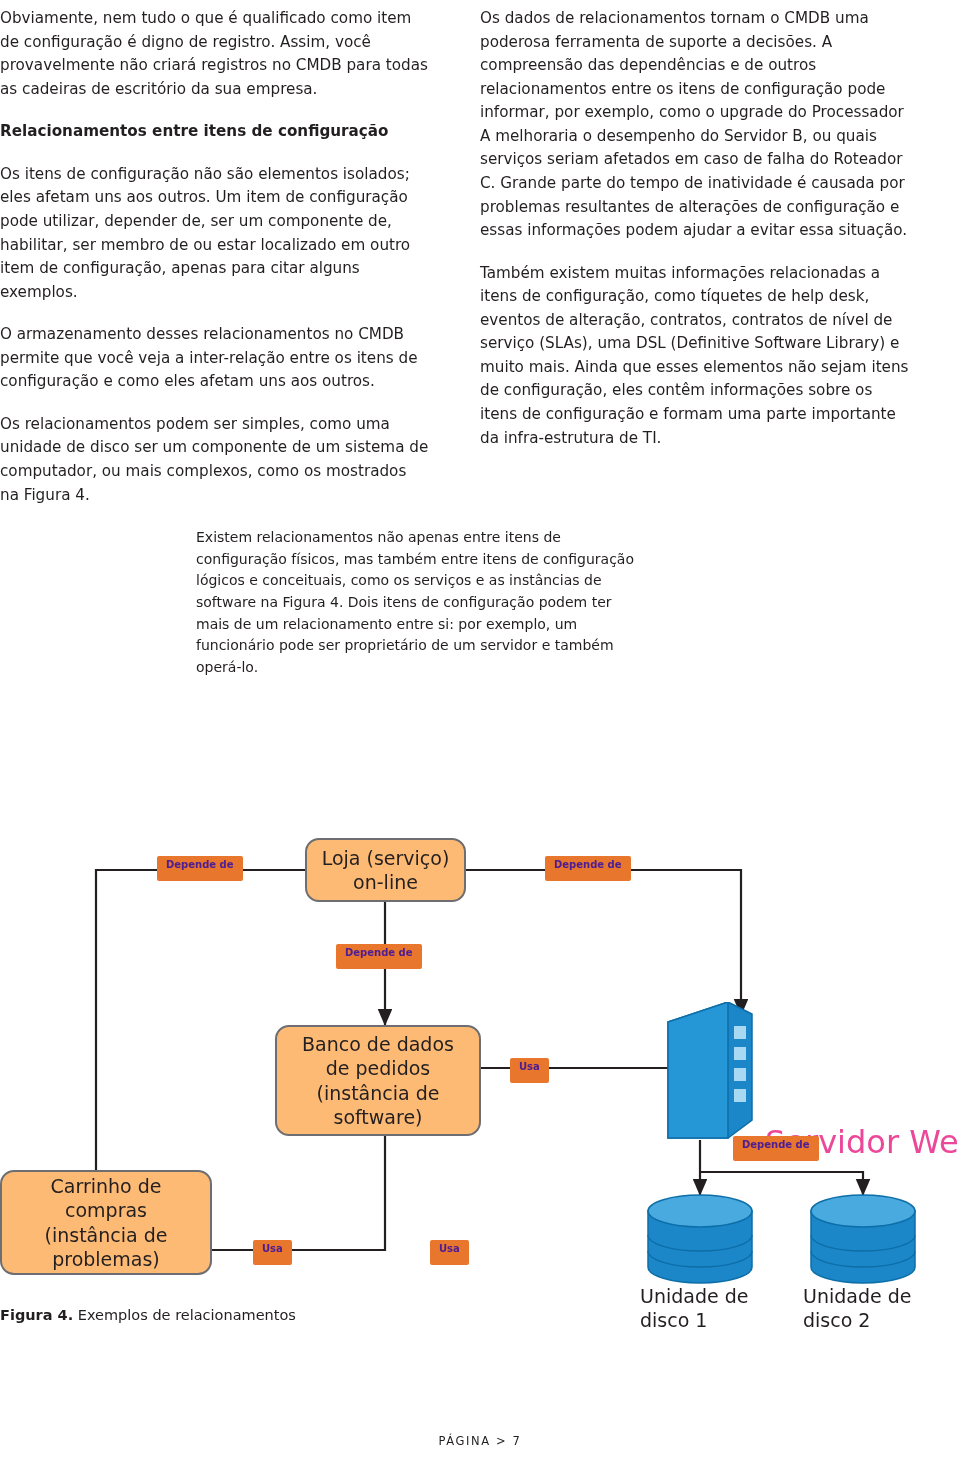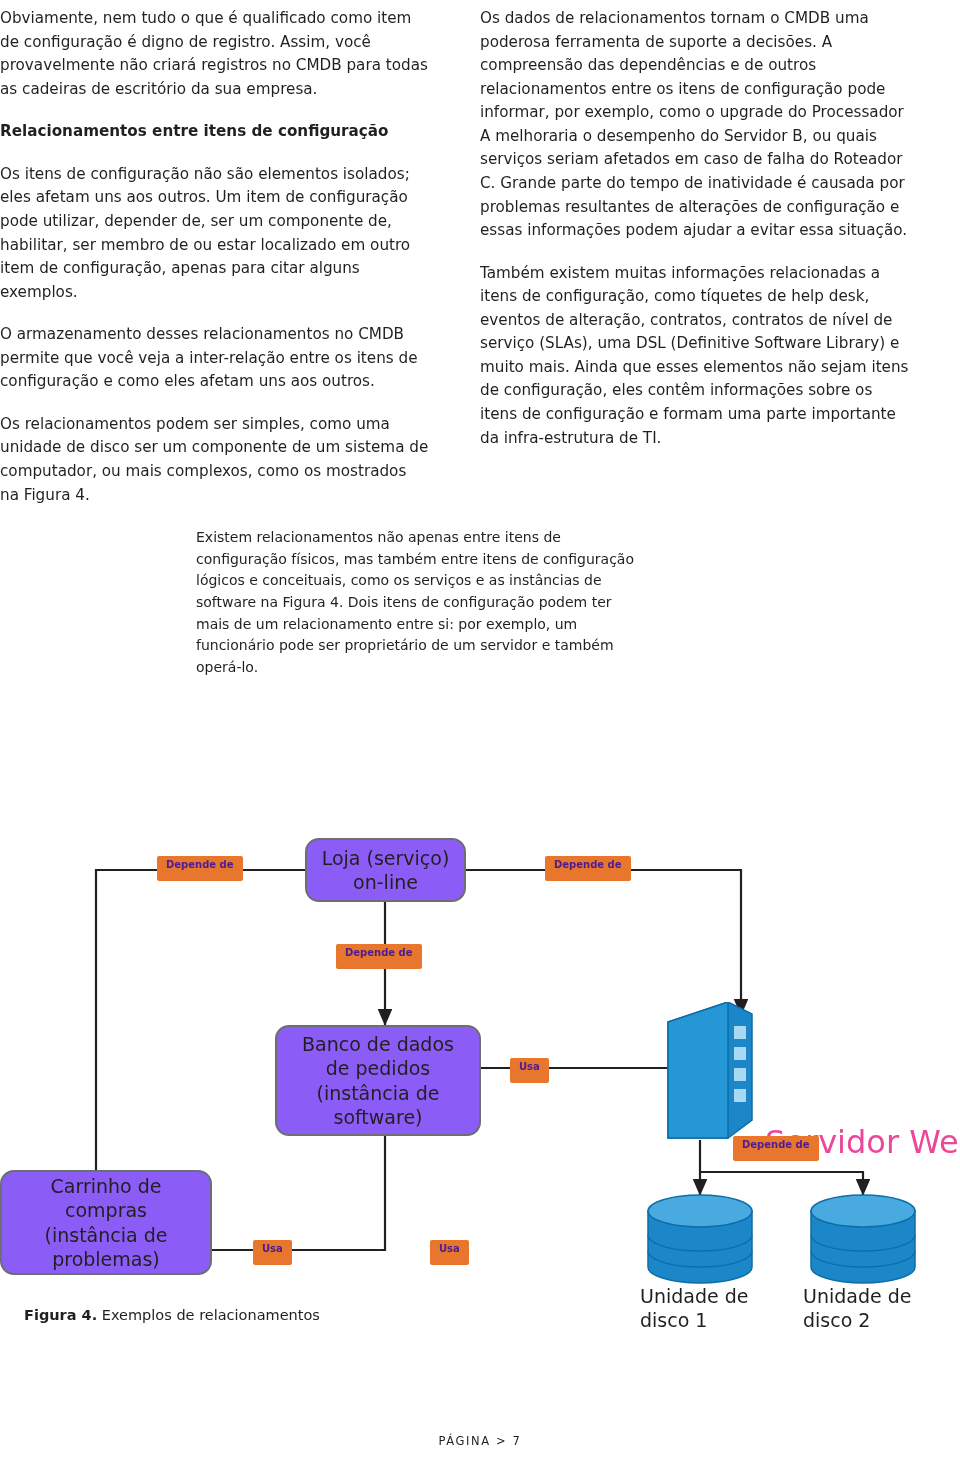--- a/index.html
+++ b/index.html
@@ -58,21 +58,21 @@
     position: absolute;
     left: 0;
     top: 0;
   }
 
   .node {
     position: absolute;
     box-sizing: border-box;
     border: 2px solid #6d6e71;
     border-radius: 14px;
-    background: #8b5cf6;
+    background: #fdba74;
     text-align: center;
     font-size: 19px;
     line-height: 1.28;
     color: #231f20;
     display: flex;
     align-items: center;
     justify-content: center;
     padding: 4px;
   }
 
@@ -105,21 +105,21 @@
     white-space: nowrap;
   }
 
   .fig-caption {
     position: absolute;
     left: 0px;
     top: 1307px;
     font-size: 14.5px;
     color: #231f20;
   }
-  .fig-caption b { font-weight: bold; margin-left: 24px; }
+  .fig-caption b { font-weight: bold; }
 
   .footer {
     position: absolute;
     left: 0;
     top: 1434px;
     width: 960px;
     text-align: center;
     font-size: 11.5px;
     letter-spacing: 1.6px;
     color: #231f20;

